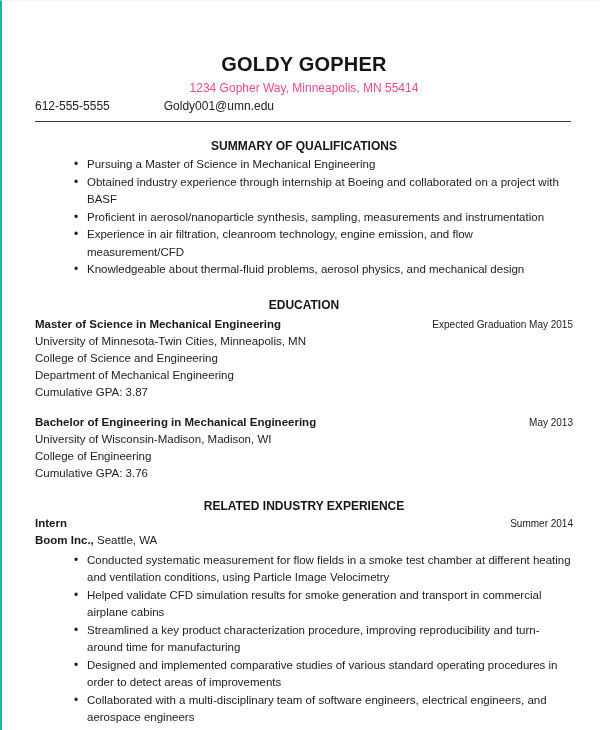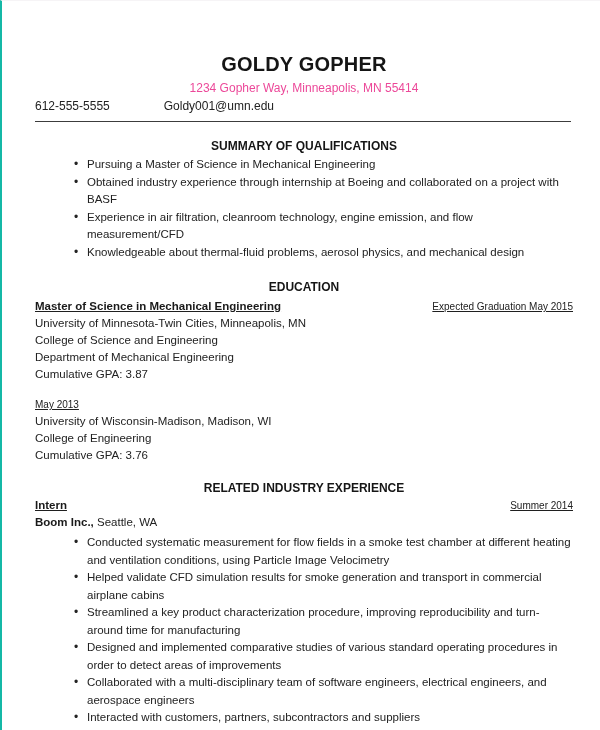--- a/index.html
+++ b/index.html
@@ -53,21 +53,21 @@
     font-size: 11.5px; line-height: 17.5px; color: #222;
   }
   ul.blist li::before {
     content: "\2022";
     position: absolute; left: 0; top: 0;
     font-size: 12px;
   }
   
   .row {
     display: flex; justify-content: space-between; align-items: flex-end;
-    font-size: 11.5px; line-height: 17px; text-decoration: underline;
+    font-size: 11.5px; line-height: 17px;
   }
   .b { font-weight: bold; color: #1a1a1a; }
   .date { font-size: 10px; color: #222; white-space: nowrap; }
   .line { font-size: 11.5px; line-height: 17px; color: #222; }
   .edu-block-1 { margin-top: 4px; }
   .edu-block-2 { margin-top: 13px; }
   .exp-head { margin-top: 2px; }
   .company-line { font-size: 11.5px; line-height: 17px; color: #222; }
 </style>
 </head>
@@ -84,20 +84,21 @@
     </div>
   </div>
 
   <hr class="rule">
 
   <div class="sec-summary">
     <h2 class="sec-title">SUMMARY OF QUALIFICATIONS</h2>
     <ul class="blist">
       <li>Pursuing a Master of Science in Mechanical Engineering</li>
       <li>Obtained industry experience through internship at Boeing and collaborated on a project with BASF</li>
+      <li>Proficient in aerosol/nanoparticle synthesis, sampling, measurements and instrumentation</li>
       <li>Experience in air filtration, cleanroom technology, engine emission, and flow measurement/CFD</li>
       <li>Knowledgeable about thermal-fluid problems, aerosol physics, and mechanical design</li>
     </ul>
   </div>
 
   <div class="sec-education">
     <h2 class="sec-title">EDUCATION</h2>
 
     <div class="edu-block-1">
       <div class="row">
@@ -105,20 +106,21 @@
         <span class="date">Expected Graduation May 2015</span>
       </div>
       <div class="line">University of Minnesota-Twin Cities, Minneapolis, MN</div>
       <div class="line">College of Science and Engineering</div>
       <div class="line">Department of Mechanical Engineering</div>
       <div class="line">Cumulative GPA: 3.87</div>
     </div>
 
     <div class="edu-block-2">
       <div class="row">
+        <span class="b">Bachelor of Engineering in Mechanical Engineering</span>
         <span class="date">May 2013</span>
       </div>
       <div class="line">University of Wisconsin-Madison, Madison, WI</div>
       <div class="line">College of Engineering</div>
       <div class="line">Cumulative GPA: 3.76</div>
     </div>
   </div>
 
   <div class="sec-experience">
     <h2 class="sec-title">RELATED INDUSTRY EXPERIENCE</h2>

